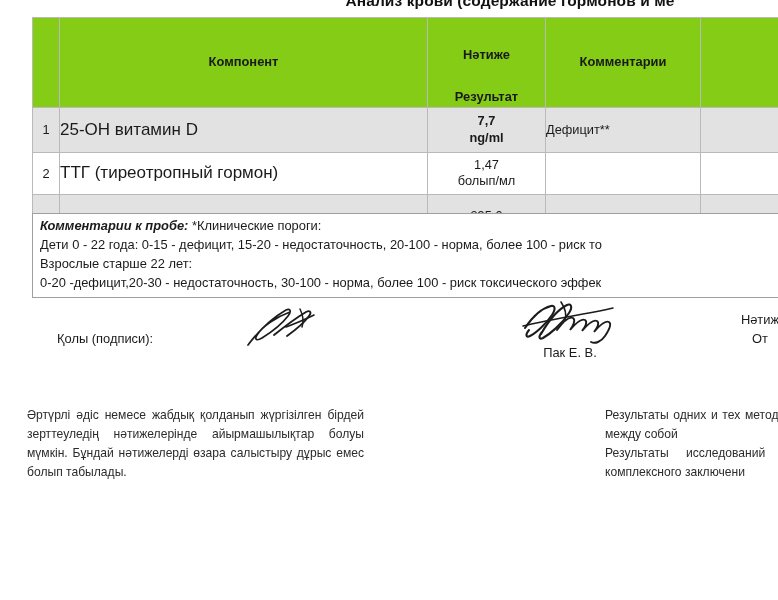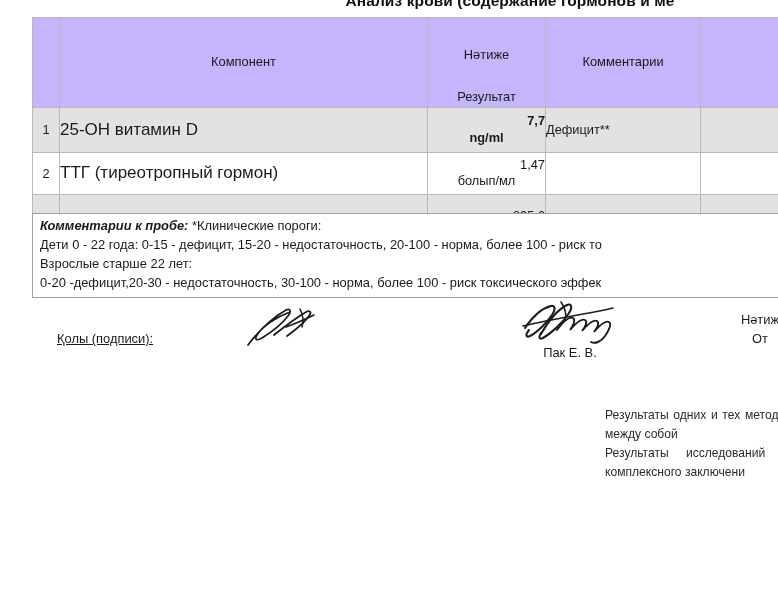--- a/index.html
+++ b/index.html
@@ -41,22 +41,22 @@
     table-layout: fixed;
     font-size: 12.8px;
   }
   .results-table th,
   .results-table td {
     border: 1px solid #b9b9b9;
     padding: 0;
     vertical-align: middle;
   }
   .results-table thead th {
-    background: #c4b5fd;
-    font-weight: normal;
+    background: #84cc16;
+    font-weight: bold;
     text-align: center;
     height: 44px;
     line-height: 1.12;
     font-size: 12.9px;
     padding: 2px 4px;
   }
   .th-two-line span { display: block; margin-top: 28px; }
 
   .col-num     { width: 27px; }
   .col-comp    { width: 368px; }
@@ -75,21 +75,21 @@
   .cell-comp {
     text-align: left;
     padding-left: 13px;
     font-size: 17px;
   }
   .cell-res {
     text-align: center;
     line-height: 1.32;
     padding: 5px 2px;
   }
-  .cell-res .val  { display: block; text-align: right; }
+  .cell-res .val  { display: block; }
   .cell-res .unit { display: block; }
   .cell-res.bold .val,
   .cell-res.bold .unit { font-weight: bold; }
   .cell-comm {
     font-size: 12.8px;
   }
   .cell-ref {
     text-align: center;
     font-size: 12.8px;
     line-height: 1.34;
@@ -123,21 +123,20 @@
   }
 
   
   .sig-label {
     position: absolute;
     top: 331px;
     left: 57px;
     font-size: 12.9px;
     color: #1a1a1a;
     white-space: nowrap;
-    text-decoration: underline;
   }
   .sig-block {
     position: absolute;
     text-align: center;
     width: 200px;
   }
   .sig-1 { top: 305px; left: 185px; }
   .sig-2 { top: 300px; left: 470px; text-align: center; }
   .sig-mark {
     height: 44px;
@@ -289,18 +288,19 @@
   <span class="sig-name">Пак Е. В.</span>
 </div>
 
 <div class="report-meta">
   <span>Нәтиж</span>
   <span>От</span>
 </div>
 
 <div class="disclaimer">
   <div class="disc-col disc-kk">
+    <p>Әртүрлі әдіс немесе жабдық қолданып жүргізілген бірдей зерттеуледің нәтижелерінде айырмашылықтар болуы мүмкін. Бұндай нәтижелерді өзара салыстыру дұрыс емес болып табылады.</p>
   </div>
   <div class="disc-col disc-ru">
     <p>Результаты одних и тех методик или оборудов результатов между собой</p>
     <p>Результаты исследований наличия или отсутствия комплексного заключени</p>
   </div>
 </div>
 
 </body></html>

